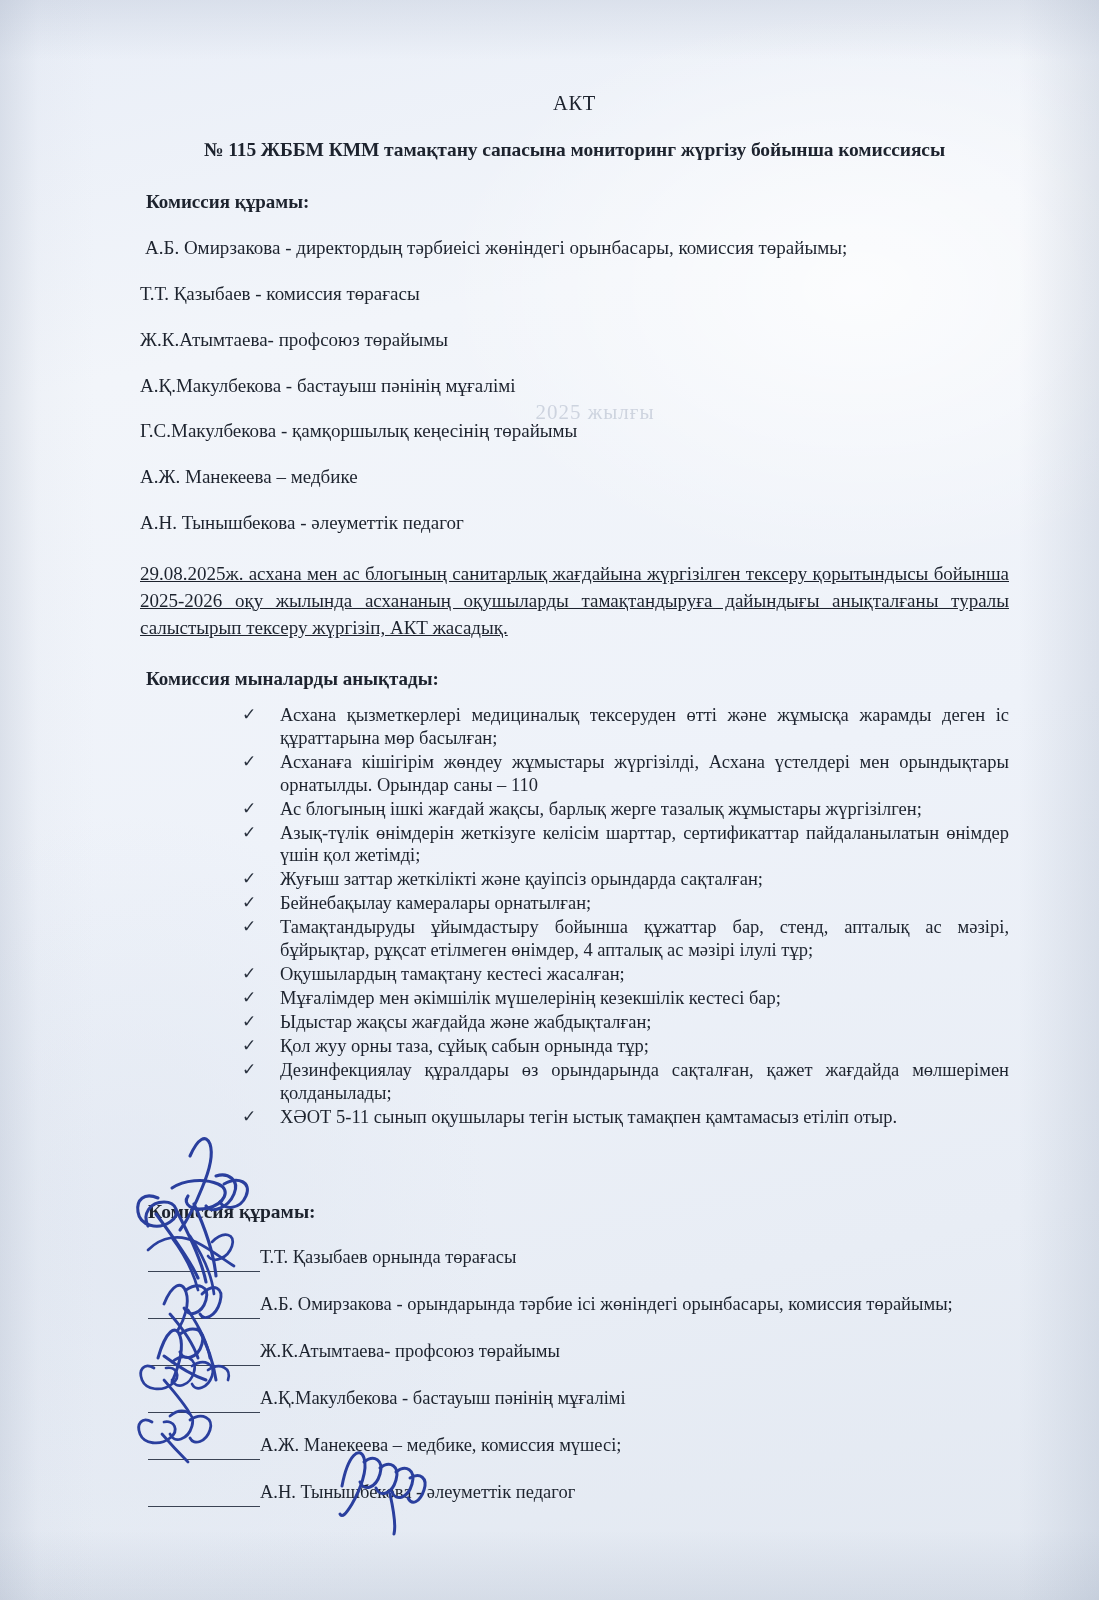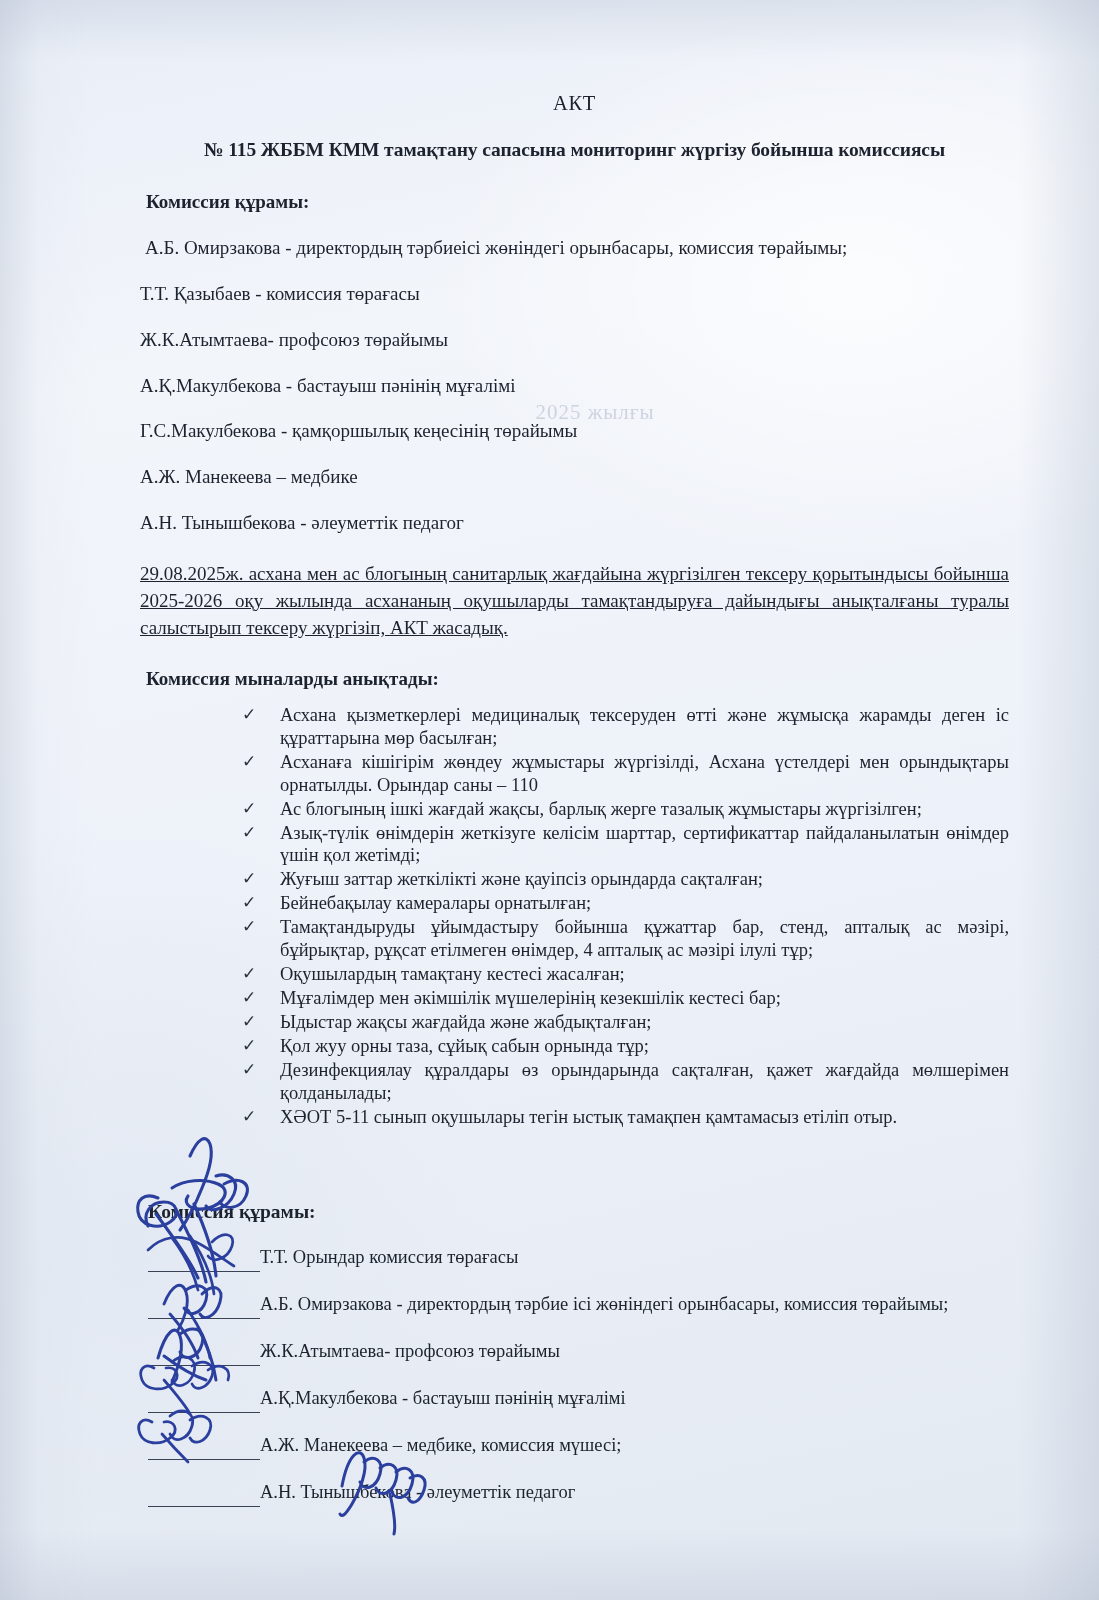--- a/index.html
+++ b/index.html
@@ -228,26 +228,26 @@
         <span class="txt">ХӘОТ 5-11 сынып оқушылары тегін ыстық тамақпен қамтамасыз етіліп отыр.</span>
       </div>
     </div>
 
     <div class="sig-head">Комиссия құрамы:</div>
 
     <div class="sig-rows">
 
       <div class="sig-row">
         <span class="sig-line"></span>
-        <span class="name">Т.Т. Орындар комиссия төрағасы</span>
-      </div>
-
-      <div class="sig-row">
-        <span class="sig-line"></span>
-        <span class="name">А.Б. Омирзакова - директордың тәрбие ісі жөніндегі орынбасары, комиссия төрайымы;</span>
+        <span class="name">Т.Т. Қазыбаев орнында төрағасы</span>
+      </div>
+
+      <div class="sig-row">
+        <span class="sig-line"></span>
+        <span class="name">А.Б. Омирзакова - орындарында тәрбие ісі жөніндегі орынбасары, комиссия төрайымы;</span>
       </div>
 
       <div class="sig-row">
         <span class="sig-line"></span>
         <span class="name">Ж.К.Атымтаева-  профсоюз төрайымы</span>
       </div>
 
       <div class="sig-row">
         <span class="sig-line"></span>
         <span class="name">А.Қ.Макулбекова - бастауыш пәнінің мұғалімі</span>

